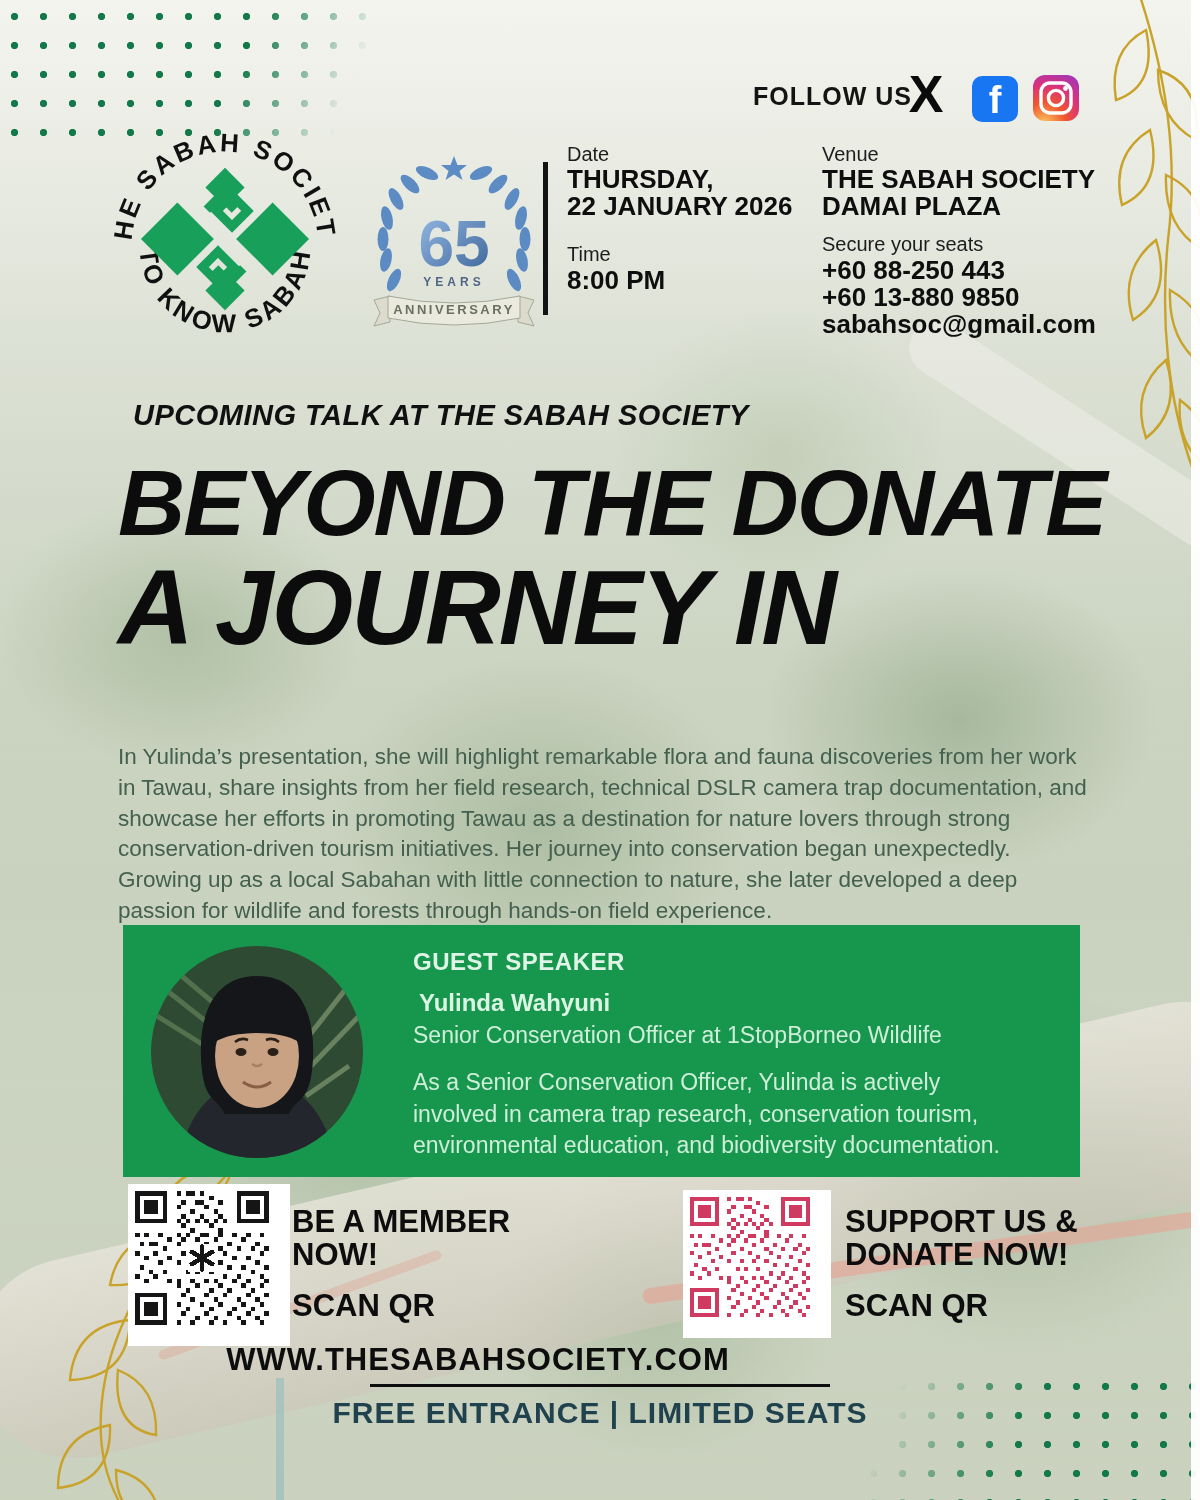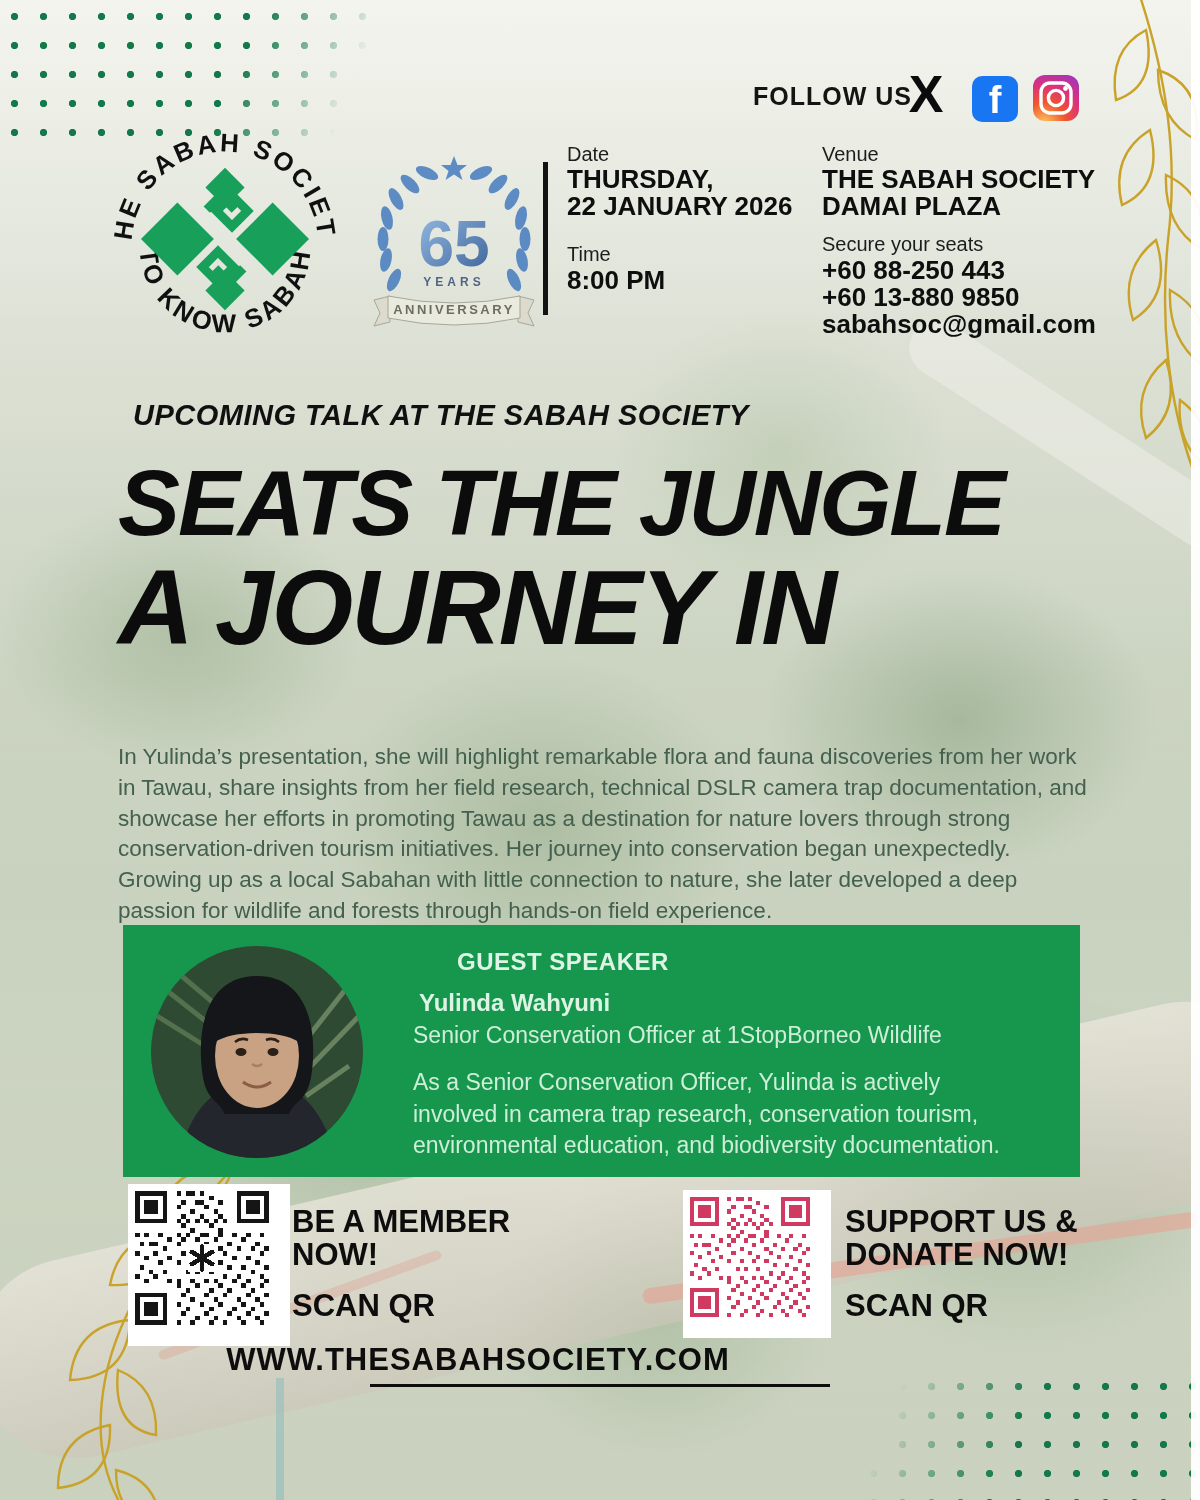--- a/index.html
+++ b/index.html
@@ -68,21 +68,21 @@
     font-style:italic;letter-spacing:-2px;color:#0c0c0c;white-space:nowrap;}
   .t2{position:absolute;left:118px;top:548px;z-index:2;font-size:105px;font-weight:800;
     font-style:italic;letter-spacing:-2px;color:#0c0c0c;white-space:nowrap;}
   .t3{position:absolute;left:118px;top:648px;z-index:2;font-size:105px;font-weight:800;
     font-style:italic;letter-spacing:-2px;color:#0c0c0c;white-space:nowrap;}
   .intro{position:absolute;left:118px;top:742px;width:980px;z-index:2;font-size:22.5px;
     line-height:1.37;color:#44604e;}
   
   .panel{position:absolute;left:123px;top:925px;width:957px;height:252px;background:#17974d;z-index:2;}
   .avatar{position:absolute;left:28px;top:21px;width:212px;height:212px;border-radius:50%;overflow:hidden;}
-  .p-label{position:absolute;left:290px;top:23px;font-size:24px;font-weight:800;color:#dff4e6;letter-spacing:.5px;margin-left:44px;}
+  .p-label{position:absolute;left:290px;top:23px;font-size:24px;font-weight:800;color:#dff4e6;letter-spacing:.5px;}
   .p-name{position:absolute;left:296px;top:64px;font-size:24px;font-weight:800;color:#dcf4e3;}
   .p-role{position:absolute;left:290px;top:97px;font-size:23px;color:#cfeeda;}
   .p-bio{position:absolute;left:290px;top:142px;width:600px;font-size:23px;line-height:1.37;color:#cfeeda;}
   
   .qrbox{position:absolute;z-index:2;background:#fff;padding:7px;}
   .qr-member{left:128px;top:1184px;width:148px;height:148px;}
   .qr-donate{left:683px;top:1190px;width:134px;height:134px;}
   .cta{position:absolute;z-index:2;font-weight:800;color:#0d0d0d;line-height:1.06;font-size:31px;}
   .cta-member{left:292px;top:1206px;}
   .cta-donate{left:845px;top:1206px;}
@@ -234,21 +234,21 @@
     <div class="val">THE SABAH SOCIETY</div>
     <div class="val">DAMAI PLAZA</div>
     <div class="gap" style="height:14px;"></div>
     <div class="lbl">Secure your seats</div>
     <div class="val">+60 88-250 443</div>
     <div class="val">+60 13-880 9850</div>
     <div class="val">sabahsoc@gmail.com</div>
   </div>
 
   <div class="kicker">UPCOMING TALK AT THE SABAH SOCIETY</div>
-  <div class="t1">SEATS THE JUNGLE</div>
+  <div class="t1">BEYOND THE DONATE</div>
   <div class="t2">A JOURNEY IN</div>
 
   <div class="intro">In Yulinda’s presentation, she will highlight remarkable flora and fauna discoveries from her work in Tawau, share insights from her field research, technical DSLR camera trap documentation, and showcase her efforts in promoting Tawau as a destination for nature lovers through strong conservation-driven tourism initiatives. Her journey into conservation began unexpectedly. Growing up as a local Sabahan with little connection to nature, she later developed a deep passion for wildlife and forests through hands-on field experience.</div>
 
   <div class="panel">
     <div class="avatar">
       <svg width="212" height="212" viewBox="0 0 212 212">
         <rect width="212" height="212" fill="#2e4a33"></rect>
         <g stroke="#5d7a52" stroke-width="5" opacity=".8">
           <path d="M10,40 L80,95 M6,70 L70,110 M14,16 L90,80" fill="none"></path>
@@ -314,14 +314,15 @@
     </svg>
   </div>
   <div class="cta cta-donate">
     <div>SUPPORT US &amp;</div>
     <div>DONATE NOW!</div>
     <div class="scan">SCAN QR</div>
   </div>
 
   <div class="site">WWW.THESABAHSOCIETY.COM</div>
   <div class="site-line"></div>
+  <div class="tagline">FREE ENTRANCE | LIMITED SEATS</div>
 
 </div>
 
 </body></html>

